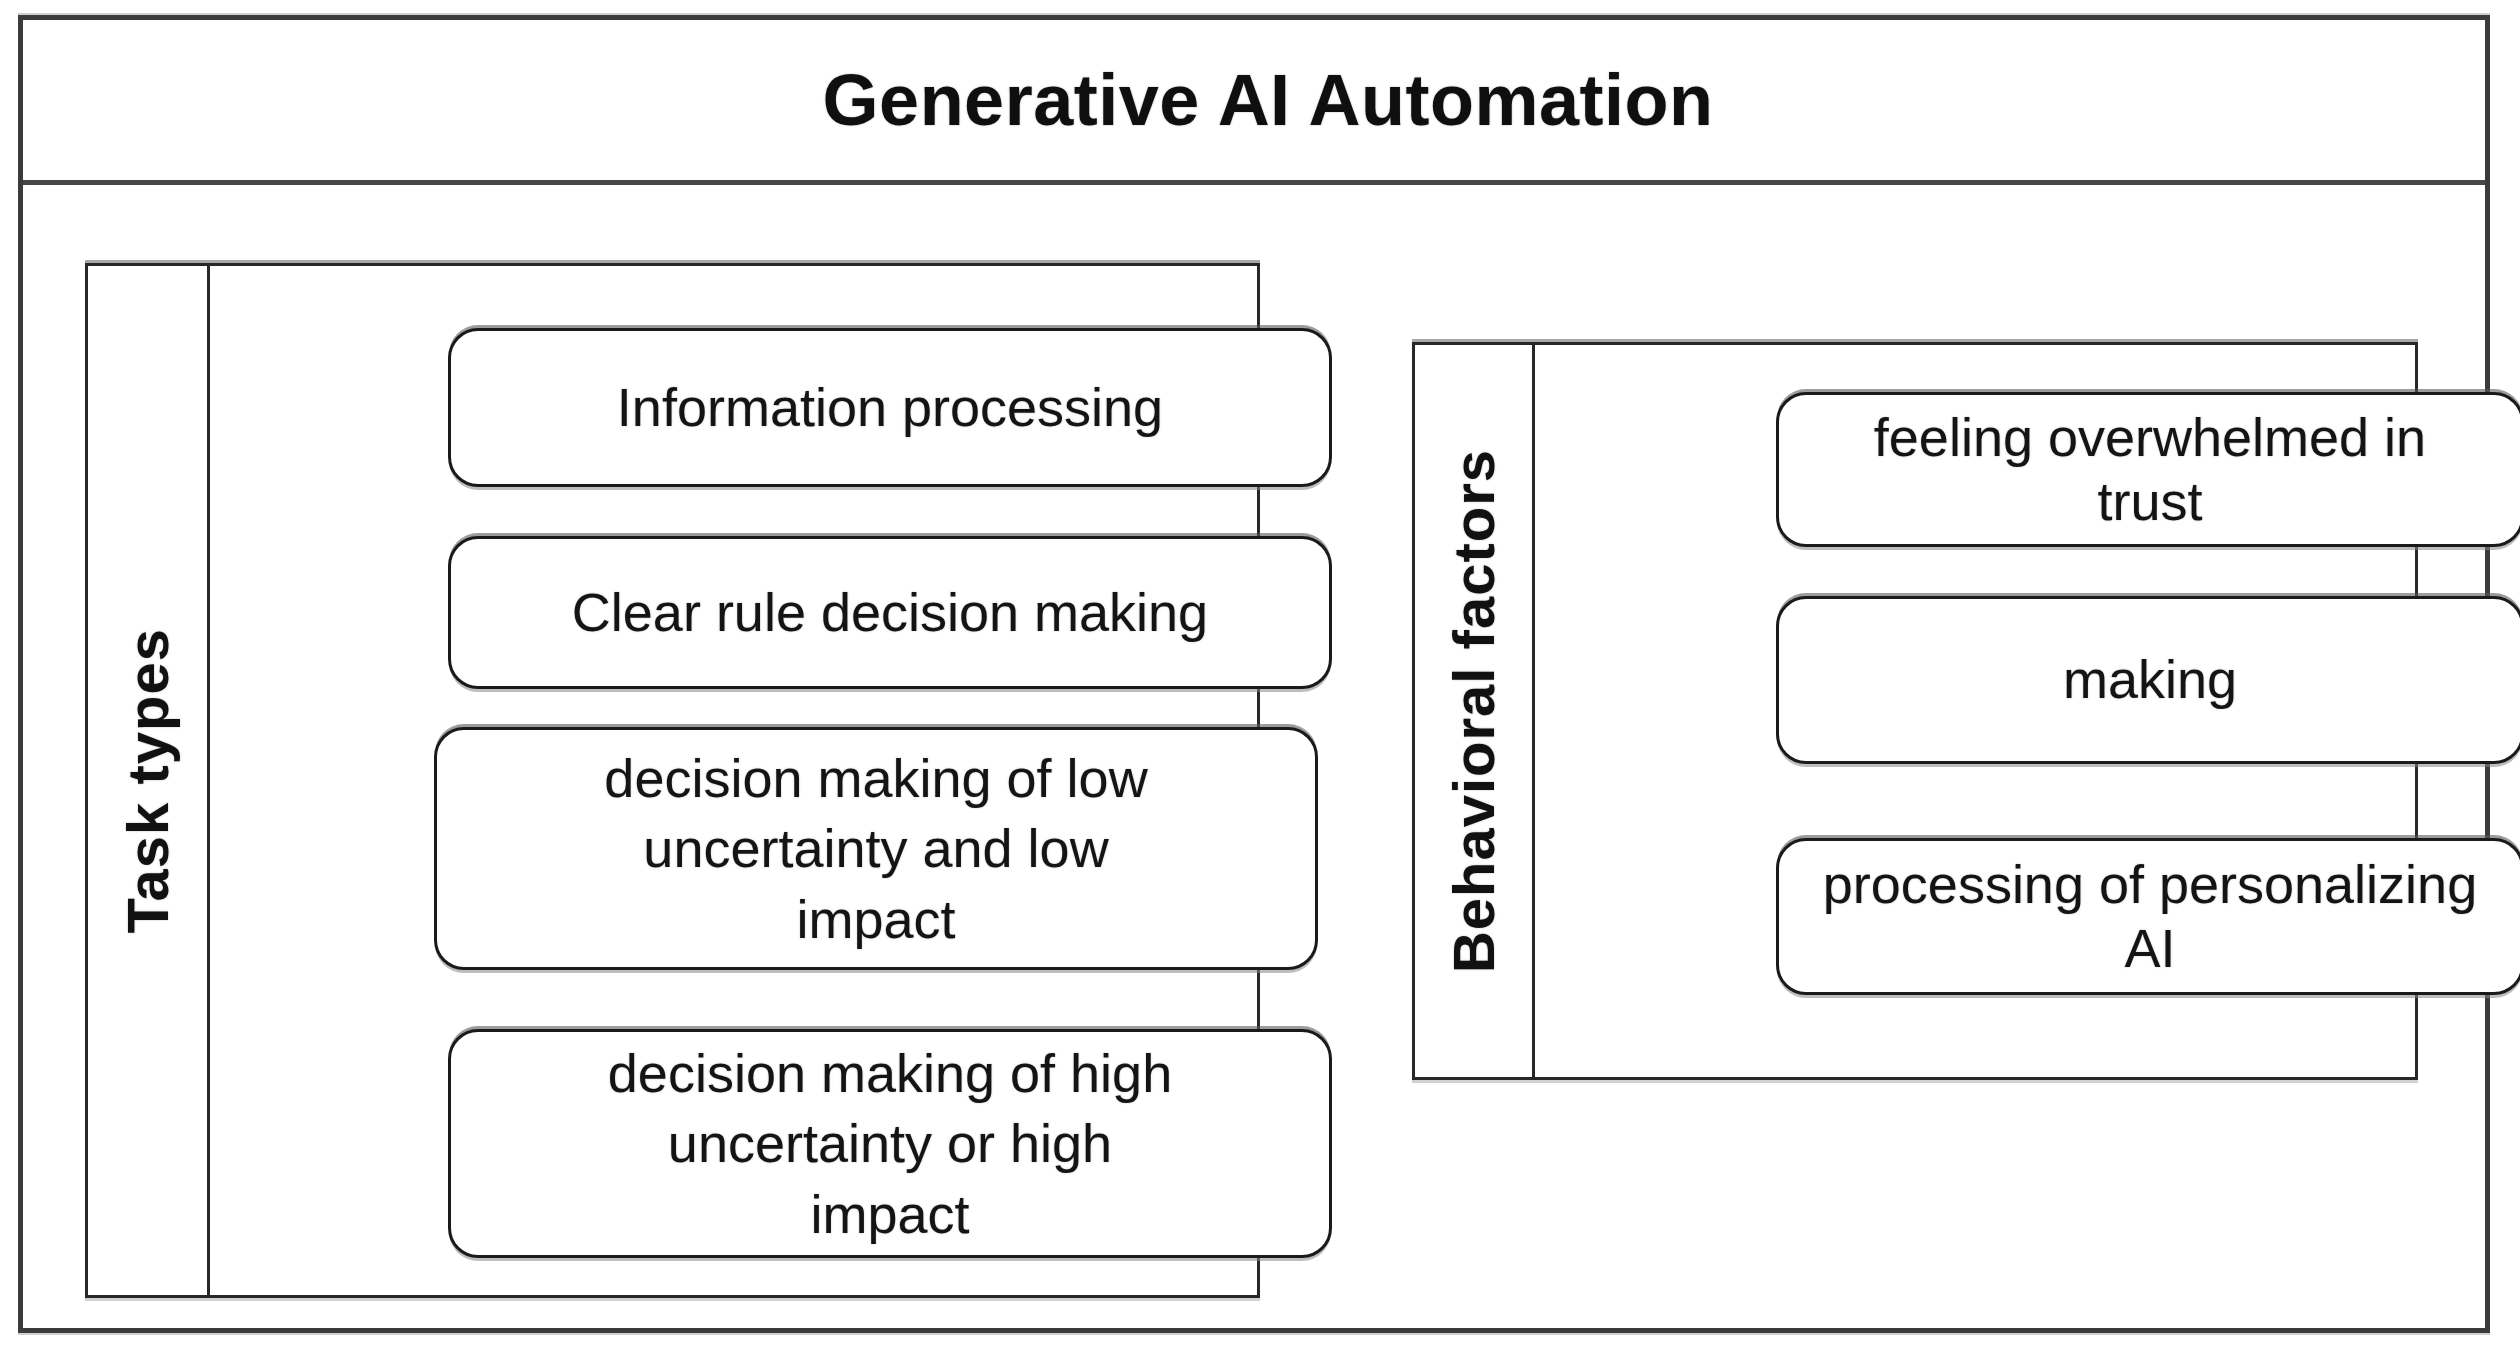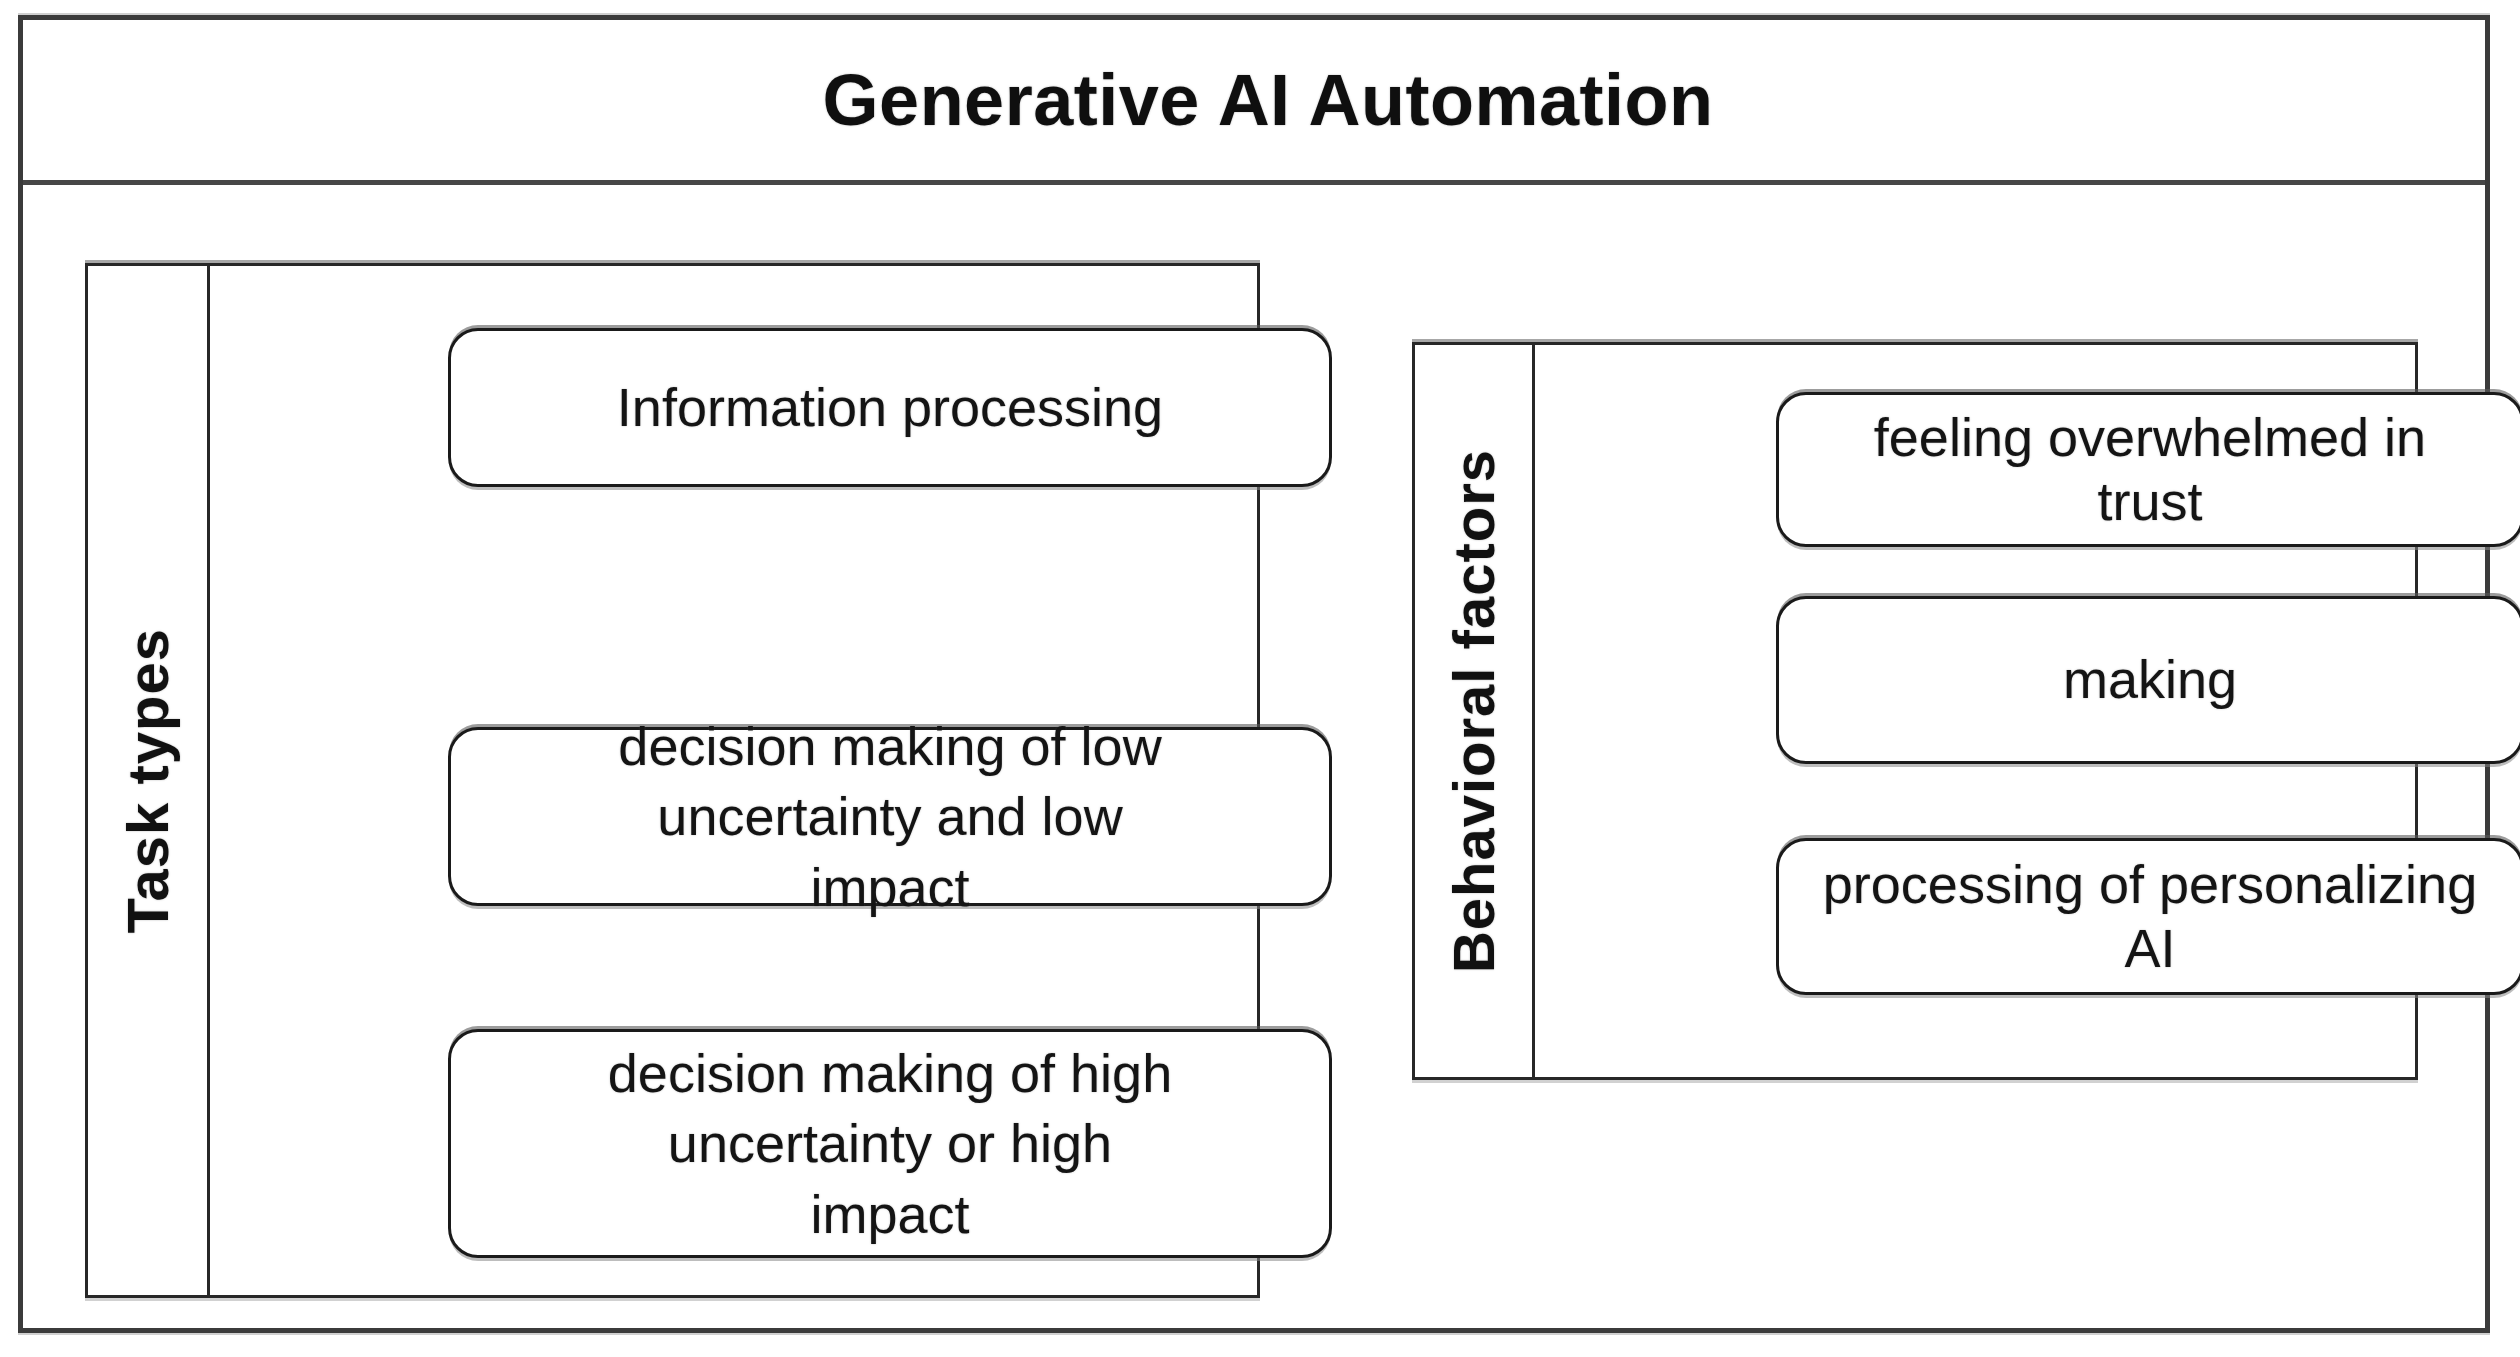--- a/index.html
+++ b/index.html
@@ -97,21 +97,21 @@
     color: #141414;
     white-space: pre-line;
     text-shadow: 0 0 2px rgba(100,100,100,.4);
   }
   .panel-task-types .node-text { line-height: 1.3; }
   .panel-behavioral .node-text { line-height: 1.17; }
 
   
   .node-info-processing { left: 238px; top: 62px;  width: 884px; height: 159px; }
   .node-clear-rule      { left: 238px; top: 270px; width: 884px; height: 153px; }
-  .node-low-uncertainty { left: 238px; top: 461px; width: 884px; height: 179px; }
+  .node-low-uncertainty { left: 224px; top: 461px; width: 884px; height: 243px; }
   .node-high-uncertainty{ left: 238px; top: 763px; width: 884px; height: 229px; }
 
   
   .node-overwhelmed  { left: 241px; top: 47px;  width: 748px; height: 155px; }
   .node-trust        { left: 241px; top: 251px; width: 748px; height: 168px; }
   .node-intension    { left: 241px; top: 493px; width: 748px; height: 157px; }
 </style>
 </head>
 <body>
 
@@ -122,20 +122,23 @@
       <div class="figure-title">Generative AI Automation</div>
     </div>
 
     <section class="panel panel-task-types">
       <div class="label-strip">
         <span class="v-label">Task types</span>
       </div>
       <div class="panel-content">
         <div class="node node-info-processing">
           <span class="node-text">Information processing</span>
+        </div>
+        <div class="node node-clear-rule">
+          <span class="node-text">Clear rule decision making</span>
         </div>
         <div class="node node-low-uncertainty">
           <span class="node-text">decision making of low
 uncertainty and low
 impact</span>
         </div>
         <div class="node node-high-uncertainty">
           <span class="node-text">decision making of high
 uncertainty or high
 impact</span>

